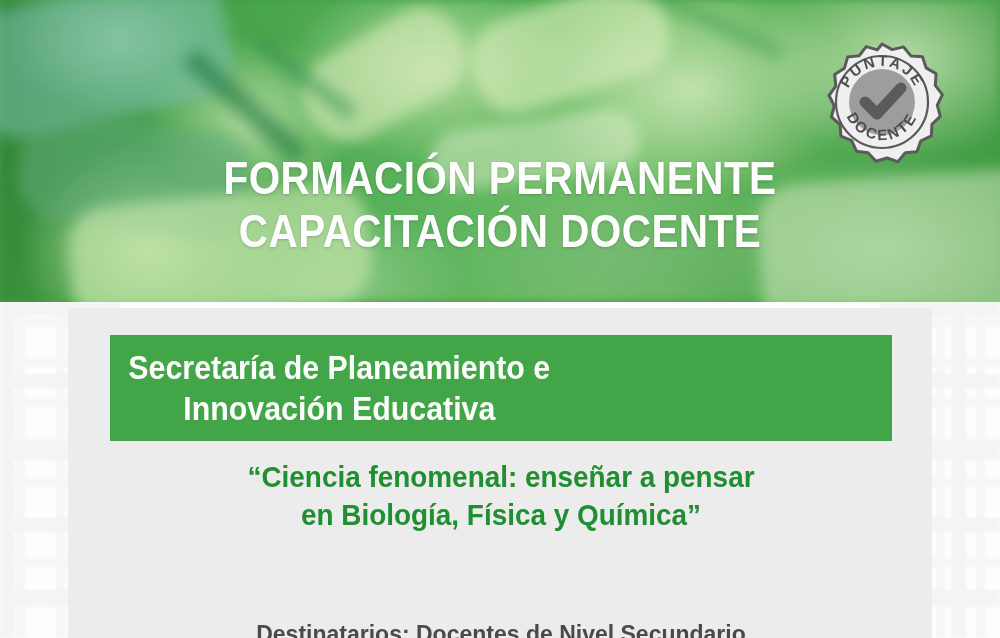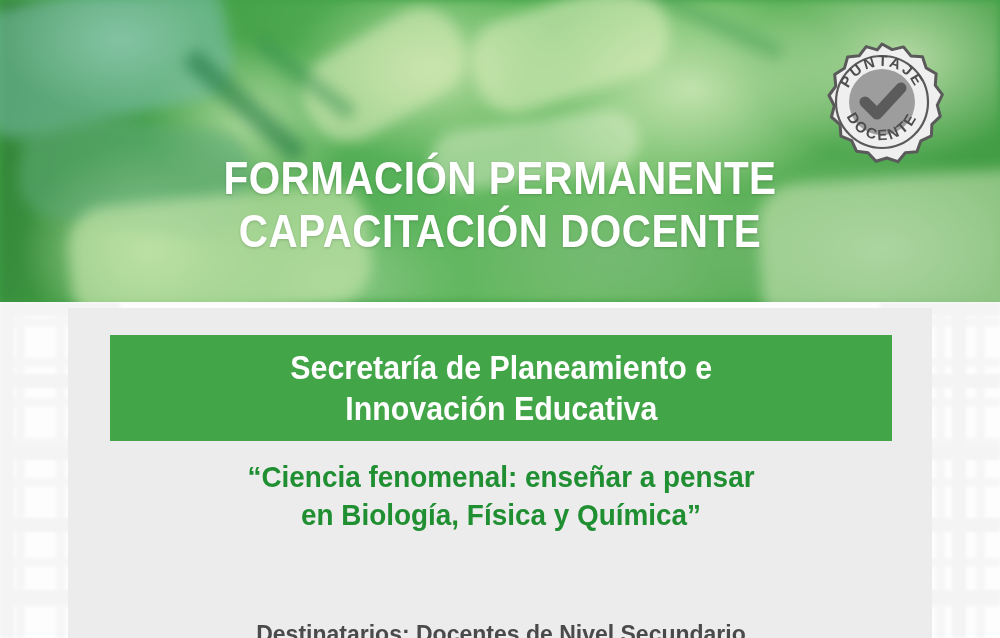--- a/index.html
+++ b/index.html
@@ -101,21 +101,21 @@
 
   
   #panel{
     position:absolute;left:68px;top:308px;width:864px;height:330px;
     background:#ececec;
   }
 
   #org-banner{
     position:absolute;left:42px;top:27px;width:782px;height:106px;
     background:#42a648;
-    display:flex;align-items:center;justify-content:center;
+    display:flex;align-items:center;
   }
   #org-banner .txt{
     color:#ffffff;text-align:center;
     font-family:"Liberation Sans Narrow","Liberation Sans", sans-serif;
     font-weight:bold;
     font-size:33px;line-height:41px;
     transform:scaleX(.92);
     white-space:nowrap;
   }
 

